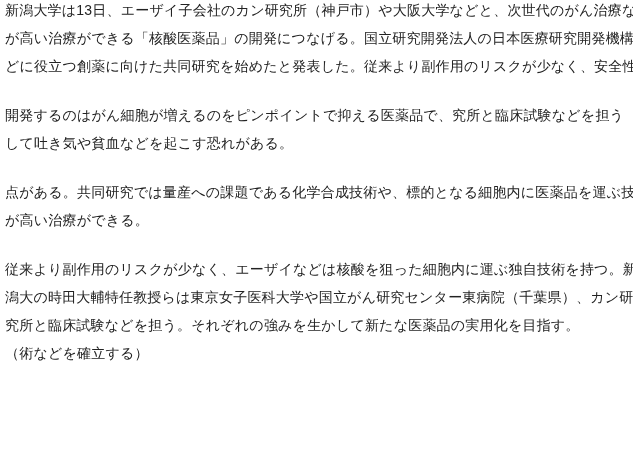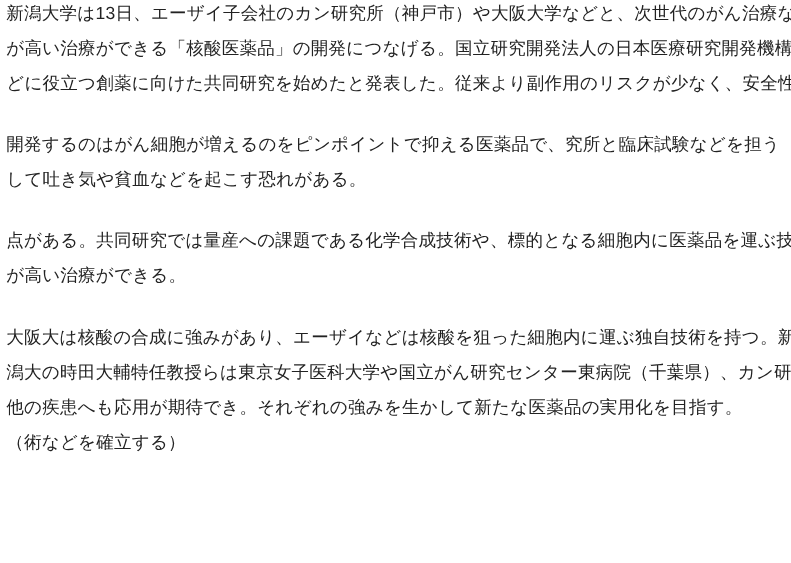--- a/index.html
+++ b/index.html
@@ -48,19 +48,19 @@
     <span class="line">開発するのはがん細胞が増えるのをピンポイントで抑える医薬品で、究所と臨床試験などを担う</span>
     <span class="line">して吐き気や貧血などを起こす恐れがある。</span>
   </div>
 
   <div class="para">
     <span class="line">点がある。共同研究では量産への課題である化学合成技術や、標的となる細胞内に医薬品を運ぶ技</span>
     <span class="line">が高い治療ができる。</span>
   </div>
 
   <div class="para">
-    <span class="line">大阪大は核酸の合成に強みがあり、エーザイなどは核酸を狙った細胞内に運ぶ独自技術を持つ。新</span>
+    <span class="line">従来より副作用のリスクが少なく、エーザイなどは核酸を狙った細胞内に運ぶ独自技術を持つ。新</span>
     <span class="line">潟大の時田大輔特任教授らは東京女子医科大学や国立がん研究センター東病院（千葉県）、カン研</span>
-    <span class="line">他の疾患へも応用が期待でき。それぞれの強みを生かして新たな医薬品の実用化を目指す。</span>
+    <span class="line">究所と臨床試験などを担う。それぞれの強みを生かして新たな医薬品の実用化を目指す。</span>
     <span class="line">（術などを確立する）</span>
   </div>
 
 </div>
 
 </body></html>

